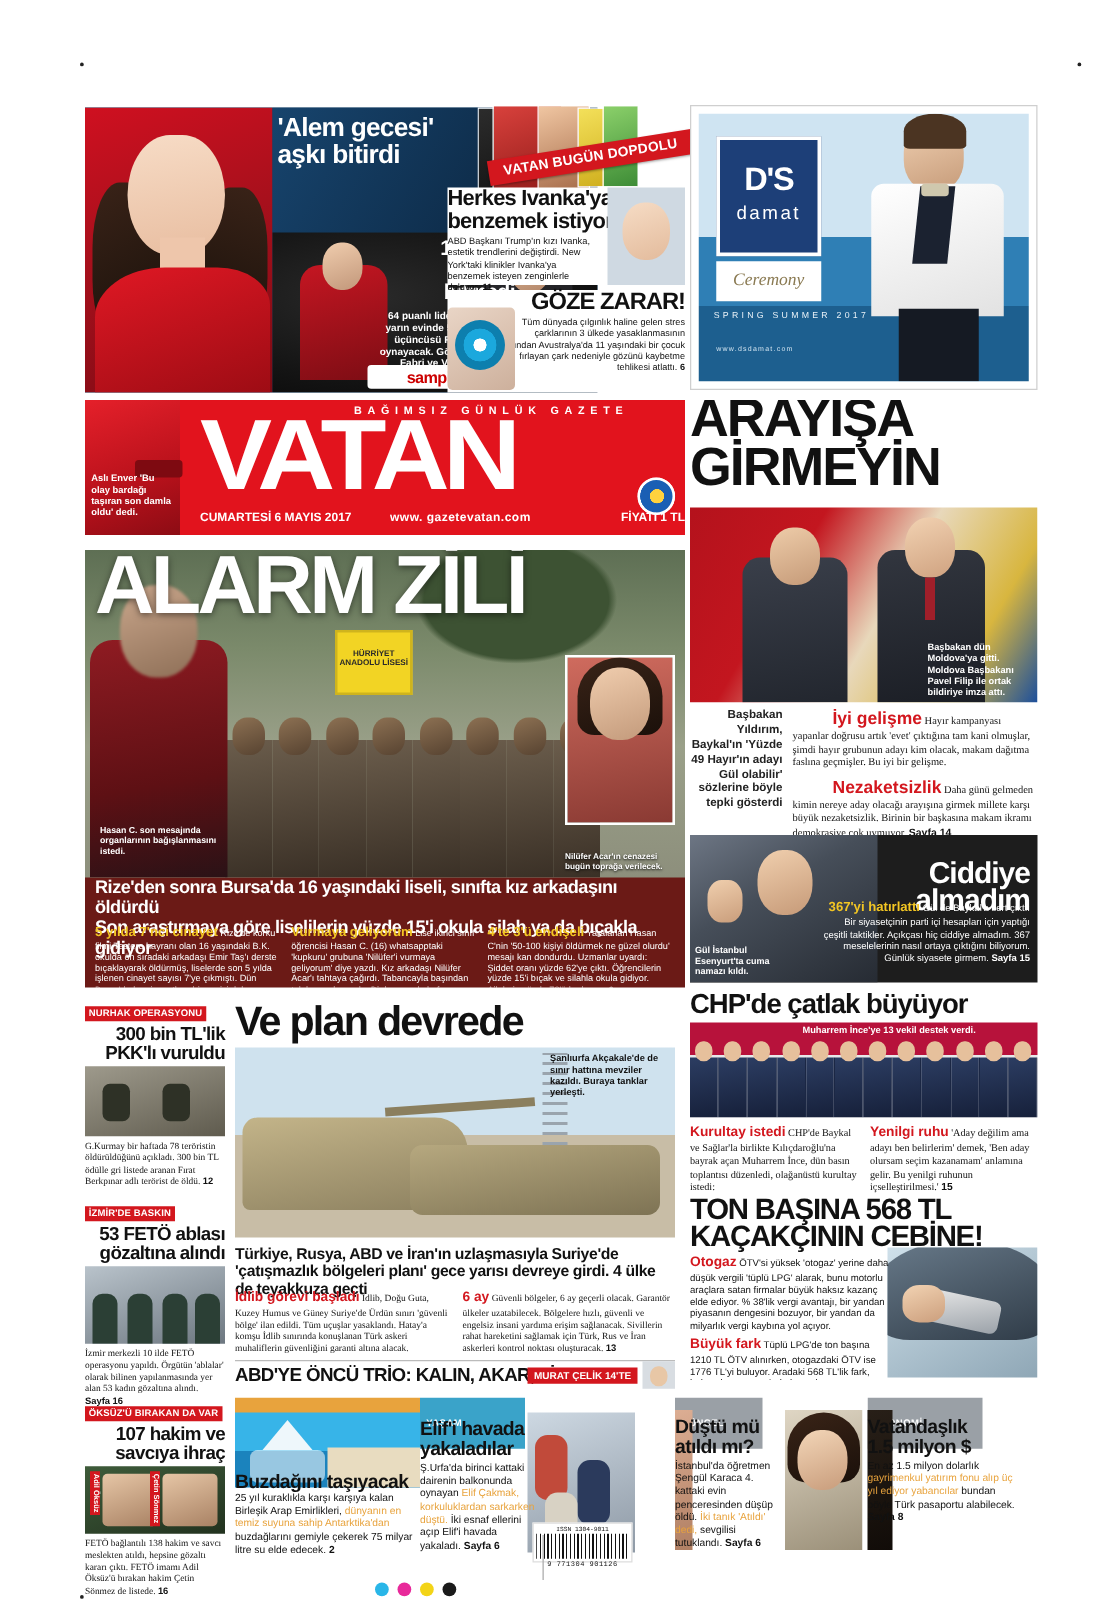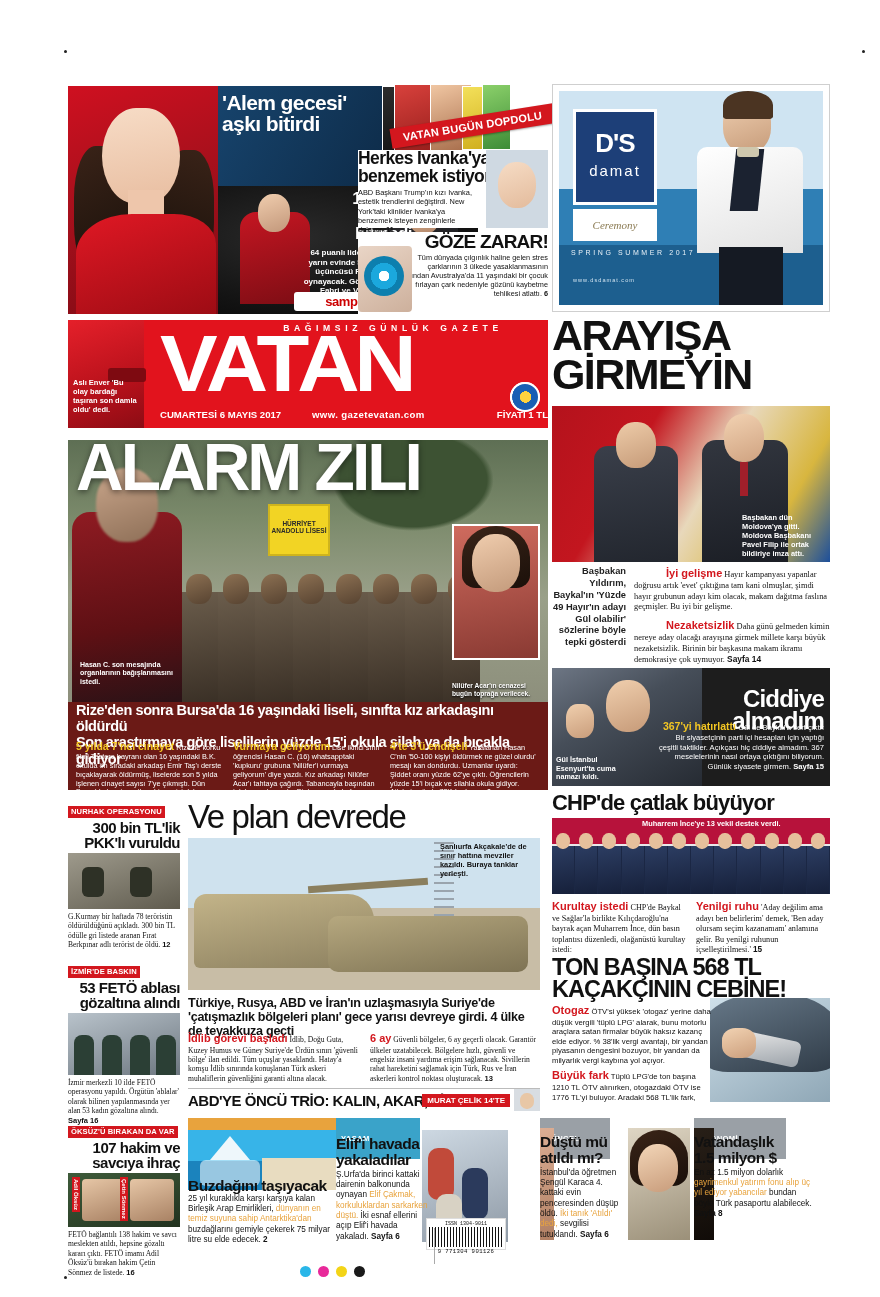--- a/index.html
+++ b/index.html
@@ -125,21 +125,21 @@
   .ar-tie{position:absolute;left:188px;top:56px;width:8px;height:34px;background:#a01f2a;}
   .ar-cap{position:absolute;right:4px;bottom:4px;width:84px;color:#fff;font-size:7.4px;font-weight:bold;
     line-height:1.22;}
 
   
   #iyi{left:552px;top:566px;width:278px;height:96px;}
   .iyi-left{position:absolute;left:0;top:0;width:74px;text-align:right;font-size:9.3px;line-height:1.28;
     font-weight:bold;color:#222;}
   .iyi-right{position:absolute;left:82px;top:0;width:196px;font-size:8.4px;line-height:1.28;
     font-family:"Liberation Serif",serif;}
-  .iyi-right b.lead{font-family:"Liberation Sans",sans-serif;font-size:11px;color:#d3171e;padding-left:32px;}
+  .iyi-right b.lead{font-family:"Liberation Sans",sans-serif;font-size:14px;color:#d3171e;padding-left:32px;}
 
   
   #ciddiye{left:552px;top:668px;width:278px;height:118px;overflow:hidden;background:#1d1d1d;}
   .cid-photo{position:absolute;left:0;top:0;width:150px;height:118px;
     background:linear-gradient(150deg,#6d7684 0%,#464e59 40%,#262b33 100%);}
   .cid-head{position:absolute;left:54px;top:12px;width:44px;height:52px;border-radius:46%;
     background:linear-gradient(160deg,#f0cfae,#c69a78);}
   .cid-hand{position:absolute;left:14px;top:36px;width:28px;height:34px;border-radius:40%;
     background:linear-gradient(160deg,#f0cfae,#c99d7b);}
   .cid-cap{position:absolute;left:4px;bottom:4px;width:74px;color:#fff;font-size:7.2px;font-weight:bold;line-height:1.2;}
@@ -225,21 +225,21 @@
   #l2 .l-photo{background:linear-gradient(160deg,#b9c3cb,#6d7780);height:62px;}
   #l2 .l-photo i{position:absolute;width:20px;height:40px;border-radius:8px 8px 0 0;background:#2b3f35;bottom:0;}
   #l3{top:1120px;}
   #l3 .l-photo{height:54px;background:linear-gradient(160deg,#3e5b3a,#22321f);}
   .fphoto{position:absolute;top:6px;width:44px;height:42px;border-radius:4px;background:linear-gradient(160deg,#e6c6a6,#a98264);}
   .fname{position:absolute;top:4px;color:#fff;font-size:6px;font-weight:bold;
     writing-mode:vertical-rl;text-orientation:mixed;background:#d3171e;padding:2px 1px;}
 
   
   #plan{left:188px;top:800px;width:352px;height:310px;background:#fff;overflow:hidden;}
-  .plan-title{font-size:33px;font-weight:normal;letter-spacing:-1.4px;line-height:1;}
+  .plan-title{font-size:33px;font-weight:bold;letter-spacing:-1.4px;line-height:1;}
   .plan-photo{position:absolute;left:0;top:38px;width:352px;height:152px;overflow:hidden;
     background:linear-gradient(180deg,#cfe2ee 0 46%, #c8bda6 46% 100%);}
   .tank{position:absolute;left:6px;top:56px;width:180px;height:74px;border-radius:12px 26px 6px 6px;
     background:linear-gradient(170deg,#c3b489,#8d8160);}
   .tank2{position:absolute;left:140px;top:78px;width:200px;height:56px;border-radius:10px;
     background:linear-gradient(170deg,#b6a87f,#7e7354);}
   .tank-barrel{position:absolute;left:120px;top:44px;width:120px;height:7px;background:#8b7f5e;transform:rotate(-4deg);}
   .pylon{position:absolute;right:86px;top:4px;width:20px;height:86px;
     background:repeating-linear-gradient(180deg,#9aa4ad 0 2px, rgba(0,0,0,0) 2px 8px);}
   .plan-cap{position:absolute;right:4px;top:4px;width:96px;text-align:left;color:#111;font-size:7.4px;
@@ -386,21 +386,21 @@
         <div style="position:absolute;left:30px;top:-6px;width:50px;height:28px;border-radius:50% 50% 10% 10%;background:#4b3422;"></div>
         <div style="position:absolute;left:4px;top:50px;width:106px;height:106px;background:linear-gradient(160deg,#ffffff,#e2e2e2);border-radius:10px 10px 0 0;"></div>
         <div style="position:absolute;left:40px;top:52px;width:28px;height:62px;background:#1b2230;transform:skewX(-6deg);"></div>
         <div style="position:absolute;left:44px;top:50px;width:22px;height:10px;background:#cfc8ae;border-radius:3px;"></div>
         <div style="position:absolute;left:26px;top:150px;width:64px;height:58px;background:#151a23;"></div>
       </div>
       <div style="position:absolute;left:14px;top:18px;width:84px;height:96px;background:#1d3f78;border:3px solid #fff;box-sizing:border-box;color:#fff;text-align:center;">
         <div style="font-size:26px;font-weight:bold;line-height:1;margin-top:18px;letter-spacing:-1px;">D'S</div>
         <div style="font-size:15px;letter-spacing:2px;margin-top:6px;">damat</div>
       </div>
-      <div style="position:absolute;left:14px;top:118px;width:84px;height:32px;background:#fff;color:#8a7a52;text-align:center;font-family:'Liberation Serif',serif;font-style:italic;font-size:11px;line-height:32px;">Ceremony</div>
+      <div style="position:absolute;left:14px;top:118px;width:84px;height:32px;background:#fff;color:#8a7a52;text-align:center;font-family:'Liberation Serif',serif;font-style:italic;font-size:14px;line-height:32px;">Ceremony</div>
       <div style="position:absolute;left:12px;top:158px;color:#e9f2f8;font-size:7px;letter-spacing:2.6px;">SPRING SUMMER 2017</div>
       <div style="position:absolute;left:14px;top:186px;color:#cfe2ef;font-size:5.6px;letter-spacing:1px;">www.dsdamat.com</div>
     </div>
   </div>
 
   <div class="abs" id="masthead">
     <div class="mh-photo">
       <div class="mh-belt"></div>
     </div>
     <div class="mh-caption">Aslı Enver 'Bu olay bardağı taşıran son damla oldu' dedi.</div>

